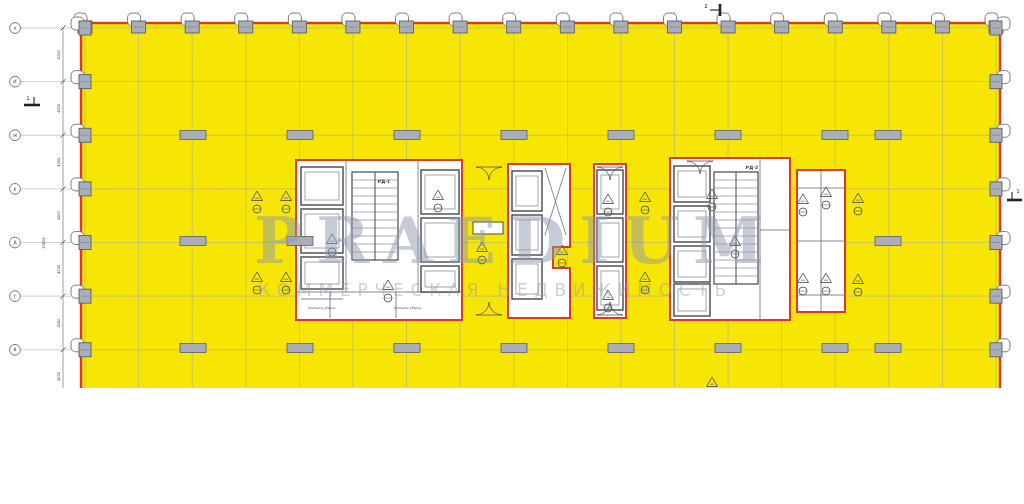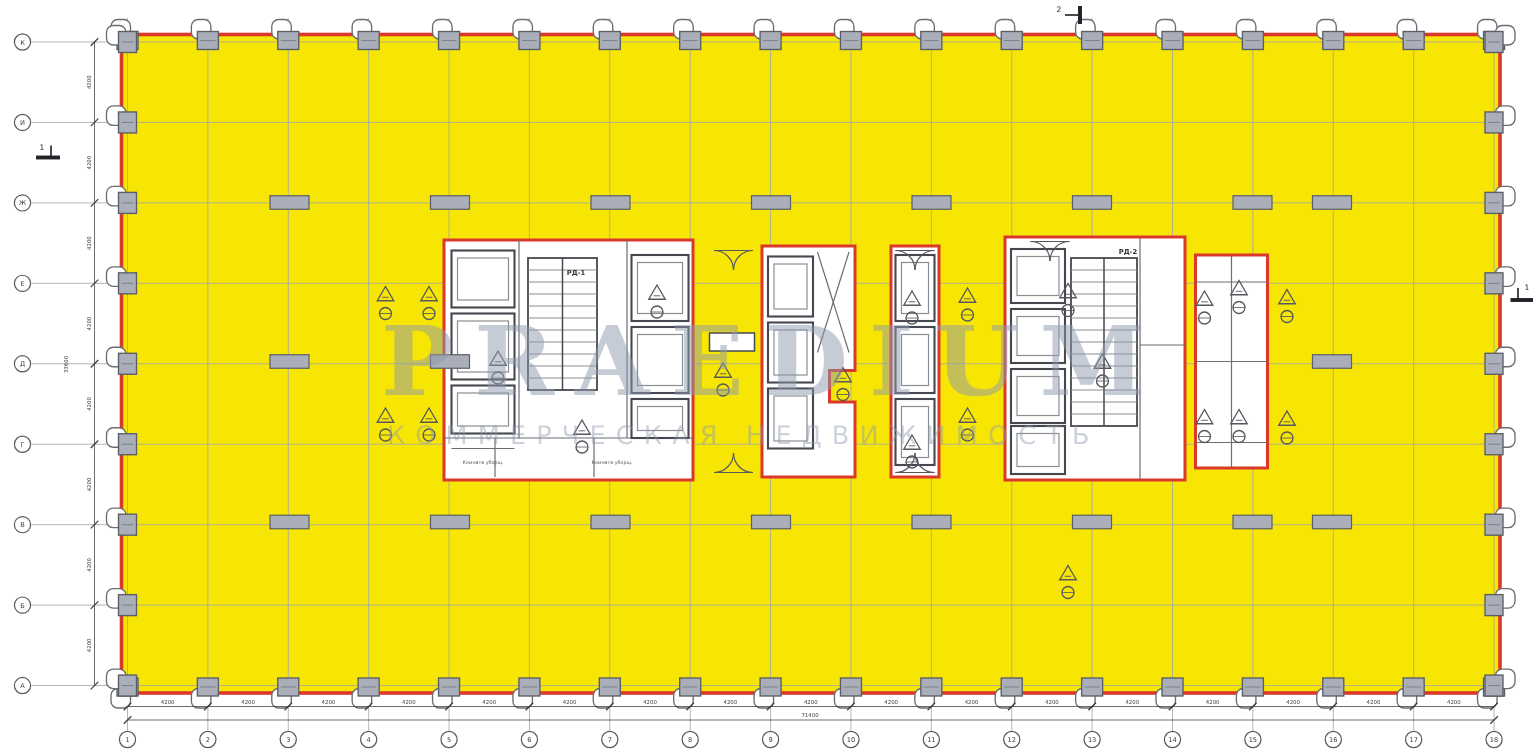--- a/index.html
+++ b/index.html
@@ -1,16 +1,16 @@
 <!DOCTYPE html>
 <html><head>
 <meta charset="utf-8">
 <style>
   html,body{margin:0;padding:0;background:#ffffff;}
-  .page{position:relative;width:1024px;height:504px;background:#ec4899;overflow:hidden;
+  .page{position:relative;width:1024px;height:388px;background:#ec4899;overflow:hidden;
         font-family:"DejaVu Sans", sans-serif;}
   svg{display:block;}
   text{user-select:none;}
 </style>
 </head>
 <body>
 
 <div class="page">
   <svg id="plan" width="1024" height="504" viewBox="0 0 1024 504">
       <rect x="0" y="0" width="1024" height="504" fill="#ffffff"></rect>

